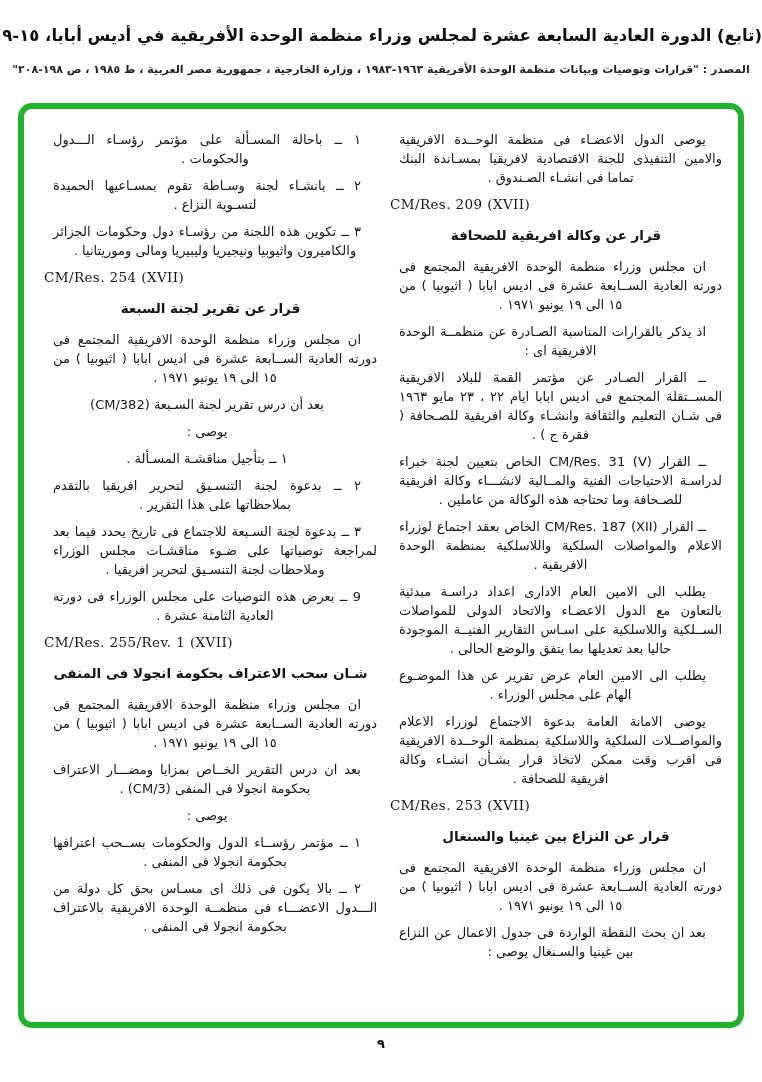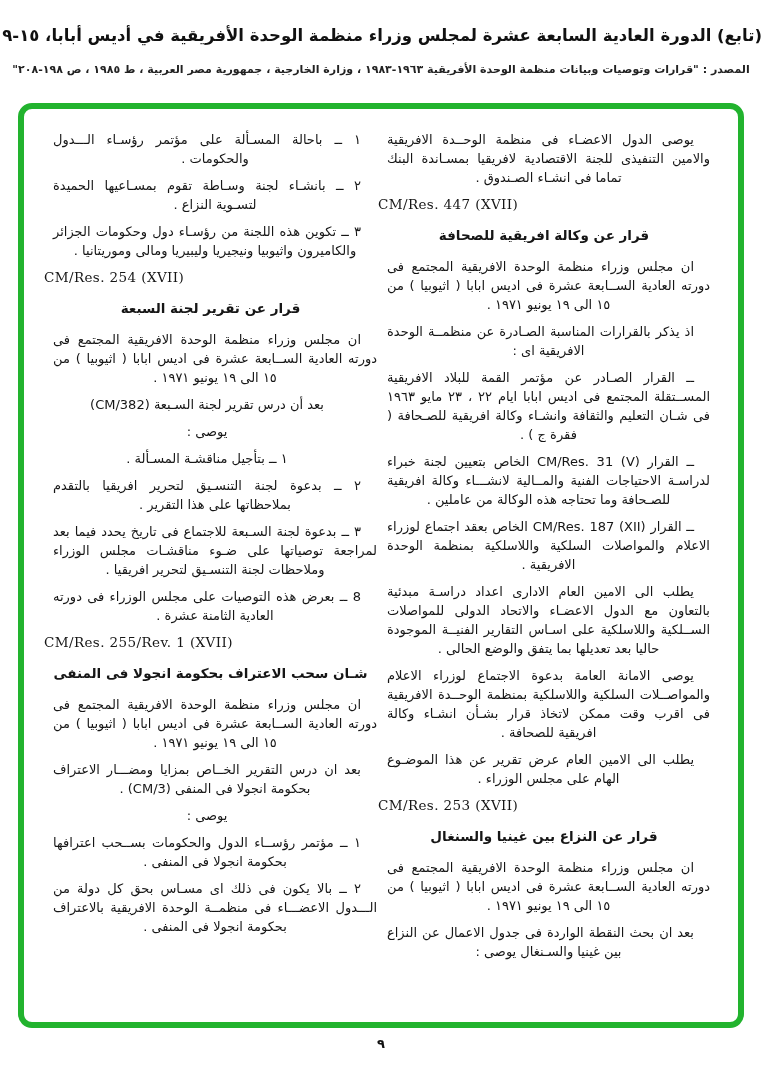--- a/index.html
+++ b/index.html
@@ -32,21 +32,21 @@
     border-radius: 14px;
     background: transparent;
   }
   .col {
     position: absolute; top: 130px;
     direction: rtl;
     font-size: 13px; line-height: 19px;
     text-align: justify;
   }
   .col-left  { left: 44px;  width: 333px; }
-  .col-right { left: 378px; width: 332px; }
+  .col-right { left: 390px; width: 332px; }
   .blk { margin: 0 0 8px 9px; }
   .blk.p  { text-align: justify; text-align-last: center; text-indent: 16px; }
   .blk.pl { text-align: center;   text-indent: 16px; }
   .blk.h  {
     font-weight: bold; text-align: left; text-align-last: center;
     font-size: 13.5px; text-indent: 0; margin: 6px 0 12px 0;
   }
   .blk.ref {
     direction: ltr; text-align: left; text-align-last: left;
     font-family: "DejaVu Serif", "Liberation Serif", serif;
@@ -74,42 +74,42 @@
       <div class="blk p">٢ ــ بانشـاء لجنة وسـاطة تقوم بمسـاعيها الحميدة لتسـوية النزاع .</div>
       <div class="blk p">٣ ــ تكوين هذه اللجنة من رؤسـاء دول وحكومات الجزائر والكاميرون واثيوبيا ونيجيريا وليبيريا ومالى وموريتانيا .</div>
       <div class="blk ref">CM/Res. 254 (XVII)</div>
       <div class="blk h">قرار عن تقرير لجنة السبعة</div>
       <div class="blk p">ان مجلس وزراء منظمة الوحدة الافريقية المجتمع فى دورته العادية الســابعة عشرة فى اديس ابابا ( اثيوبيا ) من ١٥ الى ١٩ يونيو ١٩٧١ .</div>
       <div class="blk pl">بعد أن درس تقرير لجنة السـبعة (CM/382)</div>
       <div class="blk pl">يوصى :</div>
       <div class="blk pl">١ ــ بتأجيل مناقشـة المسـألة .</div>
       <div class="blk p">٢ ــ بدعوة لجنة التنسـيق لتحرير افريقيا بالتقدم بملاحظاتها على هذا التقرير .</div>
       <div class="blk p">٣ ــ بدعوة لجنة السـبعة للاجتماع فى تاريخ يحدد فيما بعد لمراجعة توصياتها على ضـوء مناقشـات مجلس الوزراء وملاحظات لجنة التنسـيق لتحرير افريقيا .</div>
-      <div class="blk p">8 ــ بعرض هذه التوصيات على مجلس الوزراء فى دورته العادية الثامنة عشرة .</div>
+      <div class="blk p">9 ــ بعرض هذه التوصيات على مجلس الوزراء فى دورته العادية الثامنة عشرة .</div>
       <div class="blk ref">CM/Res. 255/Rev. 1 (XVII)</div>
       <div class="blk h">شـان سحب الاعتراف بحكومة انجولا فى المنفى</div>
       <div class="blk p">ان مجلس وزراء منظمة الوحدة الافريقية المجتمع فى دورته العادية الســابعة عشرة فى اديس ابابا ( اثيوبيا ) من ١٥ الى ١٩ يونيو ١٩٧١ .</div>
       <div class="blk p">بعد ان درس التقرير الخــاص بمزايا ومضـــار الاعتراف بحكومة انجولا فى المنفى (CM/3) .</div>
       <div class="blk pl">يوصى :</div>
       <div class="blk p">١ ــ مؤتمر رؤســاء الدول والحكومات بســحب اعترافها بحكومة انجولا فى المنفى .</div>
       <div class="blk p">٢ ــ بالا يكون فى ذلك اى مسـاس بحق كل دولة من الـــدول الاعضـــاء فى منظمــة الوحدة الافريقية بالاعتراف بحكومة انجولا فى المنفى .</div>
     </div>
 
   <div class="col col-right">
       <div class="blk p">يوصى الدول الاعضـاء فى منظمة الوحــدة الافريقية والامين التنفيذى للجنة الاقتصادية لافريقيا بمسـاندة البنك تماما فى انشـاء الصـندوق .</div>
-      <div class="blk ref">CM/Res. 447 (XVII)</div>
+      <div class="blk ref">CM/Res. 209 (XVII)</div>
       <div class="blk h">قرار عن وكالة افريقية للصحافة</div>
       <div class="blk p">ان مجلس وزراء منظمة الوحدة الافريقية المجتمع فى دورته العادية الســابعة عشرة فى اديس ابابا ( اثيوبيا ) من ١٥ الى ١٩ يونيو ١٩٧١ .</div>
       <div class="blk p">اذ يذكر بالقرارات المناسبة الصـادرة عن منظمــة الوحدة الافريقية اى :</div>
       <div class="blk p">ــ القرار الصـادر عن مؤتمر القمة للبلاد الافريقية المســتقلة المجتمع فى اديس ابابا ايام ٢٢ ، ٢٣ مايو ١٩٦٣ فى شـان التعليم والثقافة وانشـاء وكالة افريقية للصـحافة ( فقرة ج ) .</div>
       <div class="blk p">ــ القرار CM/Res. 31 (V) الخاص بتعيين لجنة خبراء لدراسـة الاحتياجات الفنية والمــالية لانشـــاء وكالة افريقية للصـحافة وما تحتاجه هذه الوكالة من عاملين .</div>
       <div class="blk p">ــ القرار CM/Res. 187 (XII) الخاص بعقد اجتماع لوزراء الاعلام والمواصلات السلكية واللاسلكية بمنظمة الوحدة الافريقية .</div>
       <div class="blk p">يطلب الى الامين العام الادارى اعداد دراسـة مبدئية بالتعاون مع الدول الاعضـاء والاتحاد الدولى للمواصلات الســلكية واللاسلكية على اسـاس التقارير الفنيــة الموجودة حاليا بعد تعديلها بما يتفق والوضع الحالى .</div>
+      <div class="blk p">يطلب الى الامين العام عرض تقرير عن هذا الموضـوع الهام على مجلس الوزراء .</div>
       <div class="blk p">يوصى الامانة العامة بدعوة الاجتماع لوزراء الاعلام والمواصــلات السلكية واللاسلكية بمنظمة الوحــدة الافريقية فى اقرب وقت ممكن لاتخاذ قرار بشـأن انشـاء وكالة افريقية للصحافة .</div>
-      <div class="blk p">يطلب الى الامين العام عرض تقرير عن هذا الموضـوع الهام على مجلس الوزراء .</div>
       <div class="blk ref">CM/Res. 253 (XVII)</div>
       <div class="blk h">قرار عن النزاع بين غينيا والسنغال</div>
       <div class="blk p">ان مجلس وزراء منظمة الوحدة الافريقية المجتمع فى دورته العادية الســابعة عشرة فى اديس ابابا ( اثيوبيا ) من ١٥ الى ١٩ يونيو ١٩٧١ .</div>
       <div class="blk p">بعد ان بحث النقطة الواردة فى جدول الاعمال عن النزاع بين غينيا والسـنغال يوصى :</div>
     </div>
 
   <div class="pagenum">٩</div>
 </div>
 
 </body></html>

